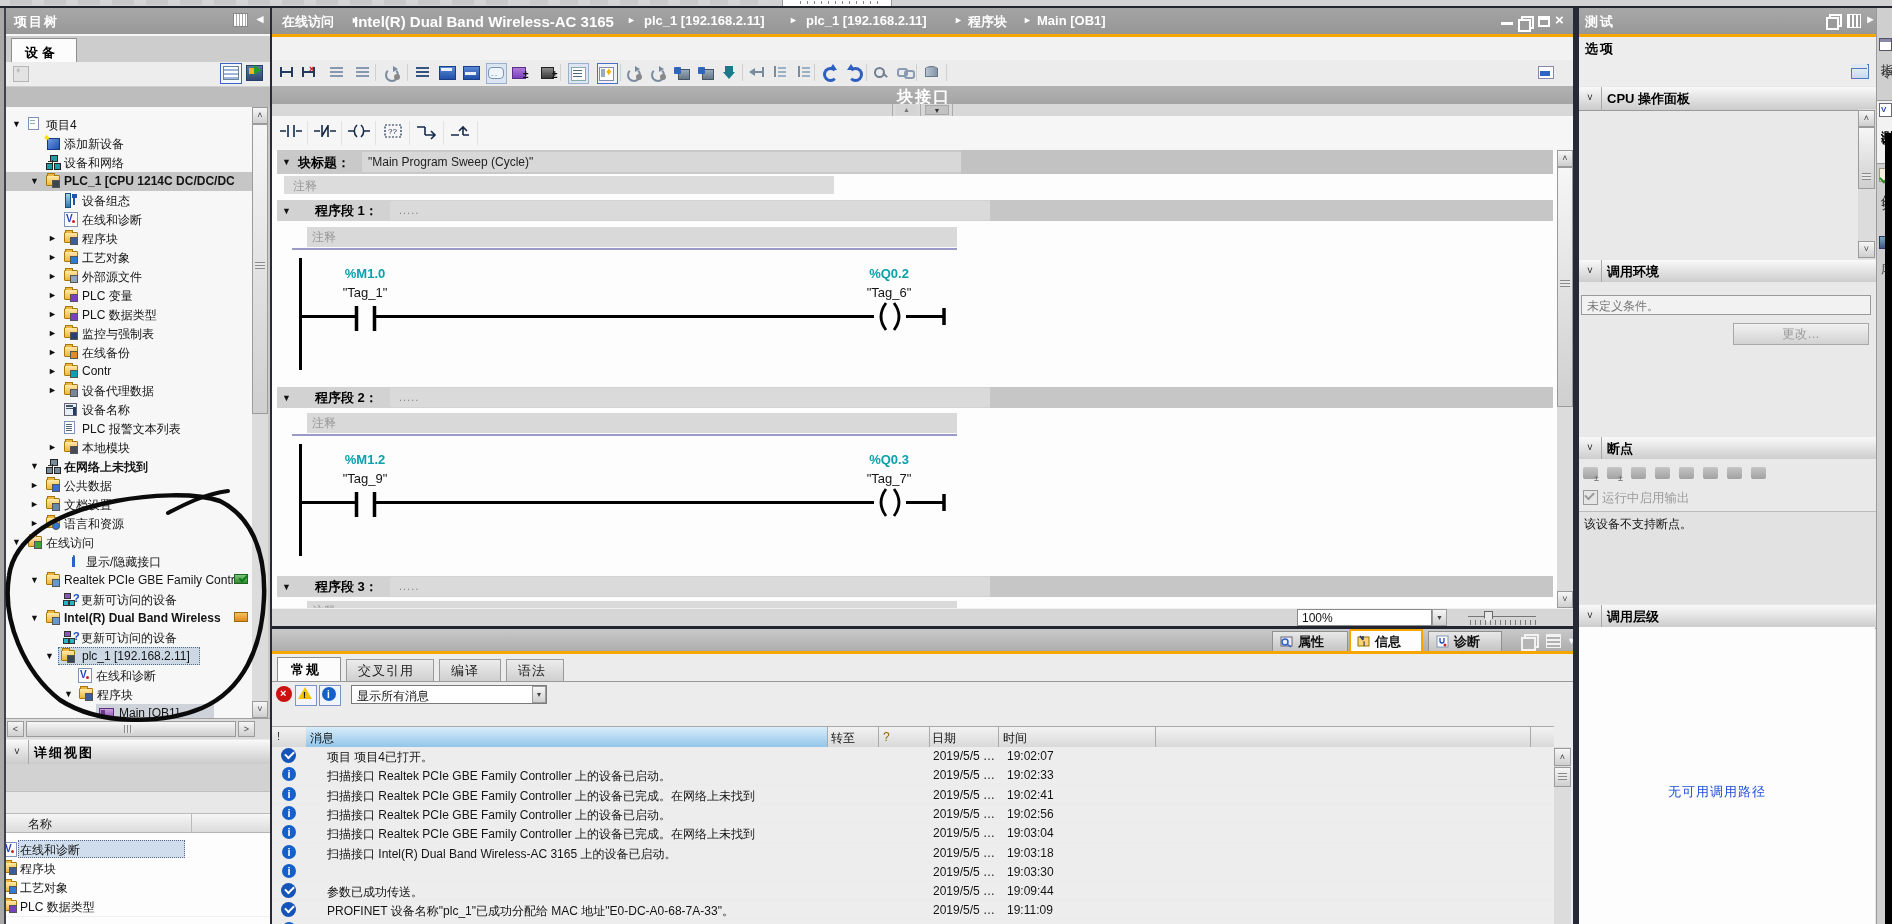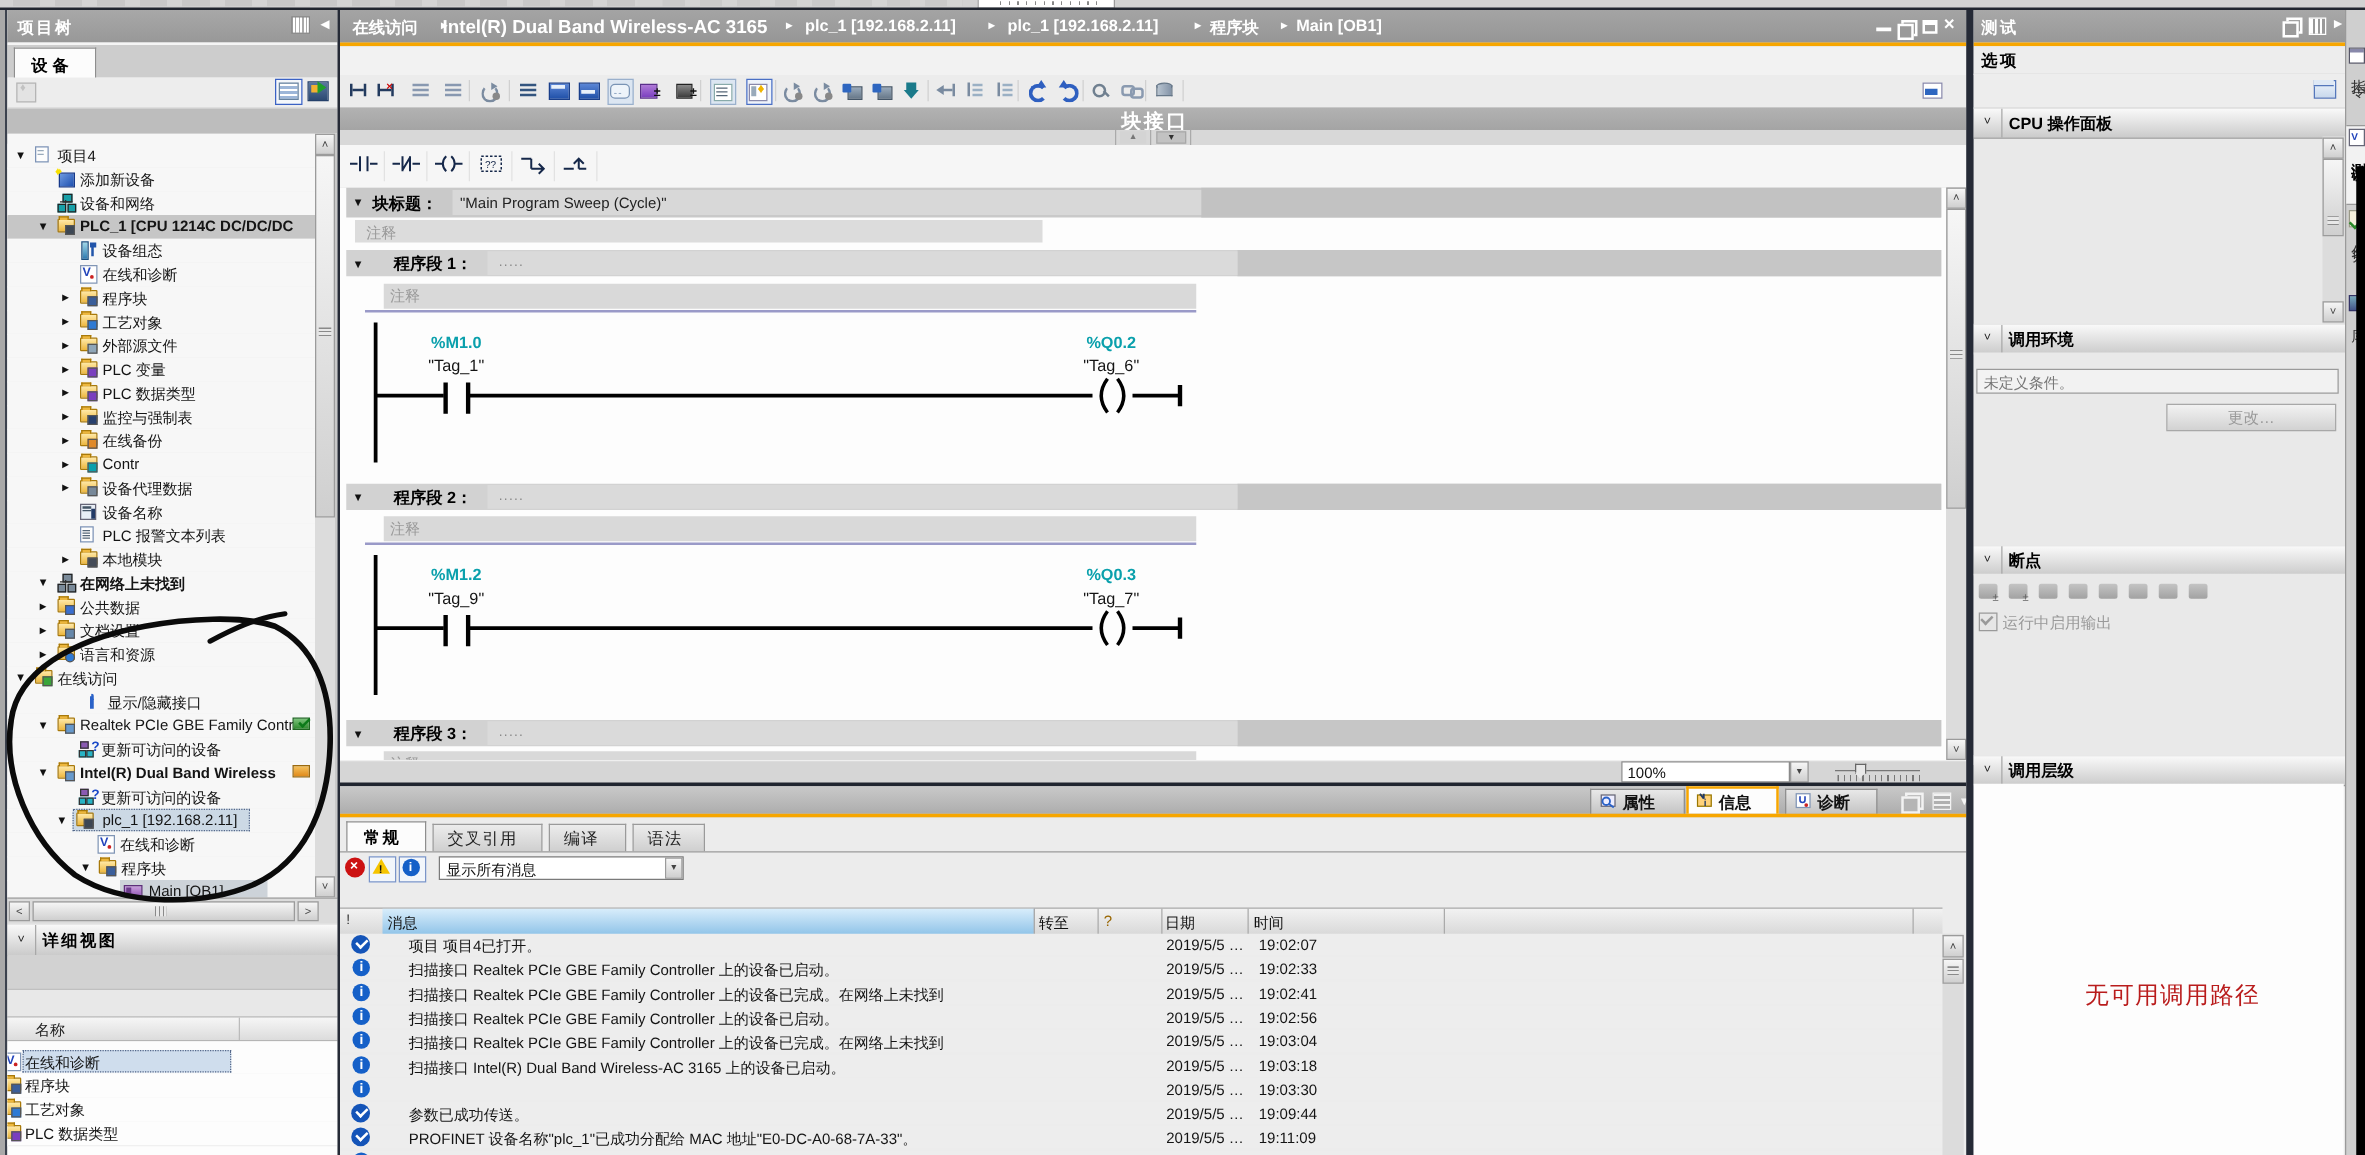--- a/index.html
+++ b/index.html
@@ -865,27 +865,30 @@
 <span class="ab" style="left:39px;top:14px;font-size:9px;color:#666">±</span>
 <span class="ab" style="left:52px;top:8px;width:15px;height:12px;background:linear-gradient(#b8b8b8,#8a8a8a);border-radius:2px;opacity:.75"></span>
 <span class="ab" style="left:76px;top:8px;width:15px;height:12px;background:linear-gradient(#b8b8b8,#8a8a8a);border-radius:2px;opacity:.75"></span>
 <span class="ab" style="left:100px;top:8px;width:15px;height:12px;background:linear-gradient(#b8b8b8,#8a8a8a);border-radius:2px;opacity:.75"></span>
 <span class="ab" style="left:124px;top:8px;width:15px;height:12px;background:linear-gradient(#b8b8b8,#8a8a8a);border-radius:2px;opacity:.75"></span>
 <span class="ab" style="left:148px;top:8px;width:15px;height:12px;background:linear-gradient(#b8b8b8,#8a8a8a);border-radius:2px;opacity:.75"></span>
 <span class="ab" style="left:172px;top:8px;width:15px;height:12px;background:linear-gradient(#b8b8b8,#8a8a8a);border-radius:2px;opacity:.75"></span>
 <span class="ab" style="left:4px;top:31px;width:13px;height:13px;background:#e6e6e6;border:1px solid #9a9a9a"></span>
       <span class="ab" style="left:6px;top:33px;width:7px;height:4px;border-left:2px solid #9a9a9a;border-bottom:2px solid #9a9a9a;transform:rotate(-45deg)"></span>
       <span class="ab" style="left:23px;top:31px;font-size:12.5px;color:#9a9a9a">运行中启用输出</span>
+<div class="ab" style="left:0;top:52px;width:297px;height:101px;background:#e2e2e2;border-top:1px solid #bbb">
+        <span class="ab" style="left:5px;top:4px;font-size:12px;color:#141414">该设备不支持断点。</span>
+      </div>
 </div>
 <div class="ab hdr" style="left:0;top:596px;width:297px;height:23px">
       <div class="chev" style="line-height:22px">˅</div>
       <span class="ab b" style="left:28px;top:3px;font-size:13px">调用层级</span>
     </div>
 <div class="ab" style="left:0;top:619px;width:296px;height:297px;background:#fdfdfd">
-      <span class="ab" style="left:89px;top:156px;font-size:19px;color:#b91c1c;letter-spacing:1px">无可用调用路径</span>
+      <span class="ab" style="left:89px;top:156px;font-size:13px;color:#1d4ed8;letter-spacing:1px">无可用调用路径</span>
     </div>
 </div>
 <div class="ab" style="left:1876px;top:8px;width:16px;height:916px;background:#cfcfcf;border-left:1px solid #9a9a9a">
 <span class="ab" style="left:2px;top:30px;width:11px;height:11px;background:#fff;border:1px solid #556;box-shadow:inset 0 3px 0 #88a"></span>
     <span class="ab" style="left:1px;top:46px;font-size:12px;color:#333;writing-mode:vertical-rl;letter-spacing:3px">指令</span>
     <span class="ab" style="left:0px;top:92px;width:16px;height:62px;background:#f2f2f2;border-top:1px solid #999;border-bottom:1px solid #999"></span>
     <span class="ab" style="left:2px;top:95px;width:11px;height:12px;background:#fff;border:1px solid #667"></span>
     <span class="ab" style="left:4px;top:97px;font-size:8px;color:#2244bb;font-weight:bold">V</span>
     <b class="ab" style="left:1px;top:112px;font-size:12px;color:#000;writing-mode:vertical-rl;letter-spacing:3px">测试</b>
     <span class="ab" style="left:2px;top:160px;width:11px;height:12px;background:#f5f0dc;border:1px solid #998"></span>

